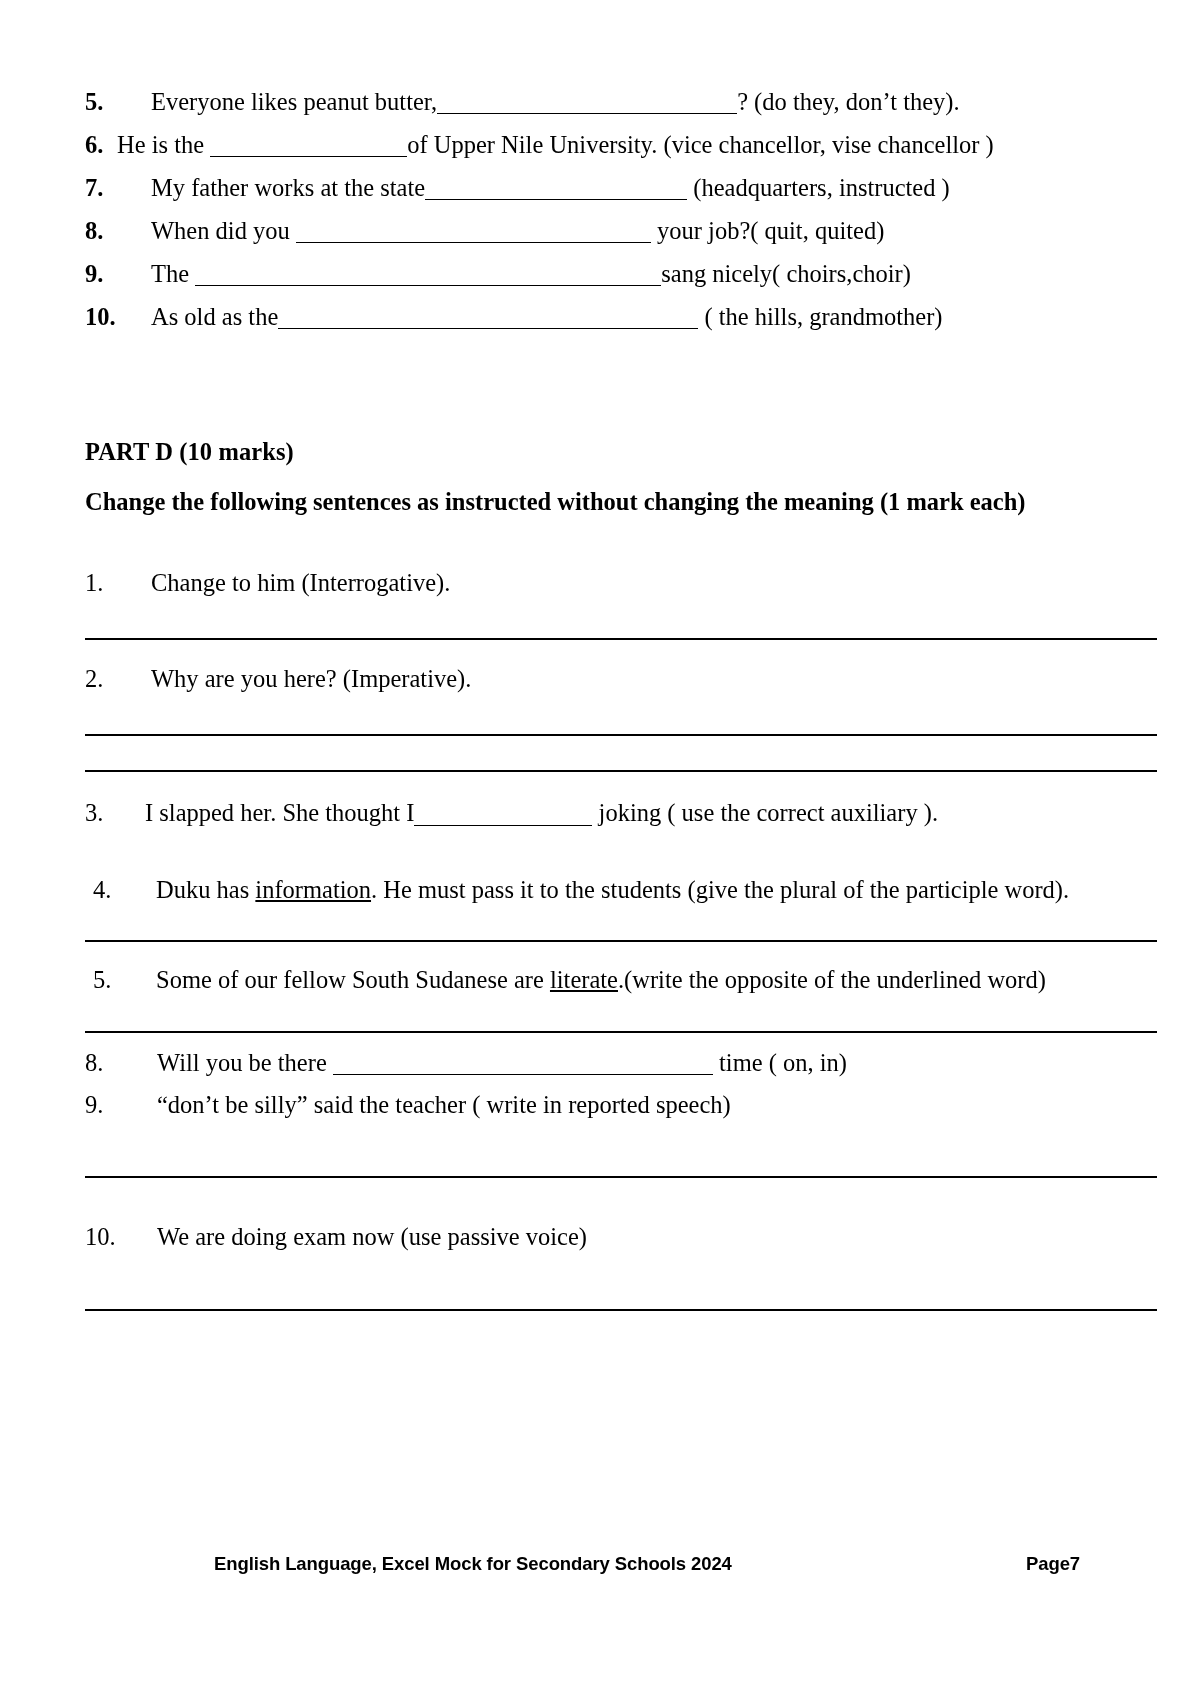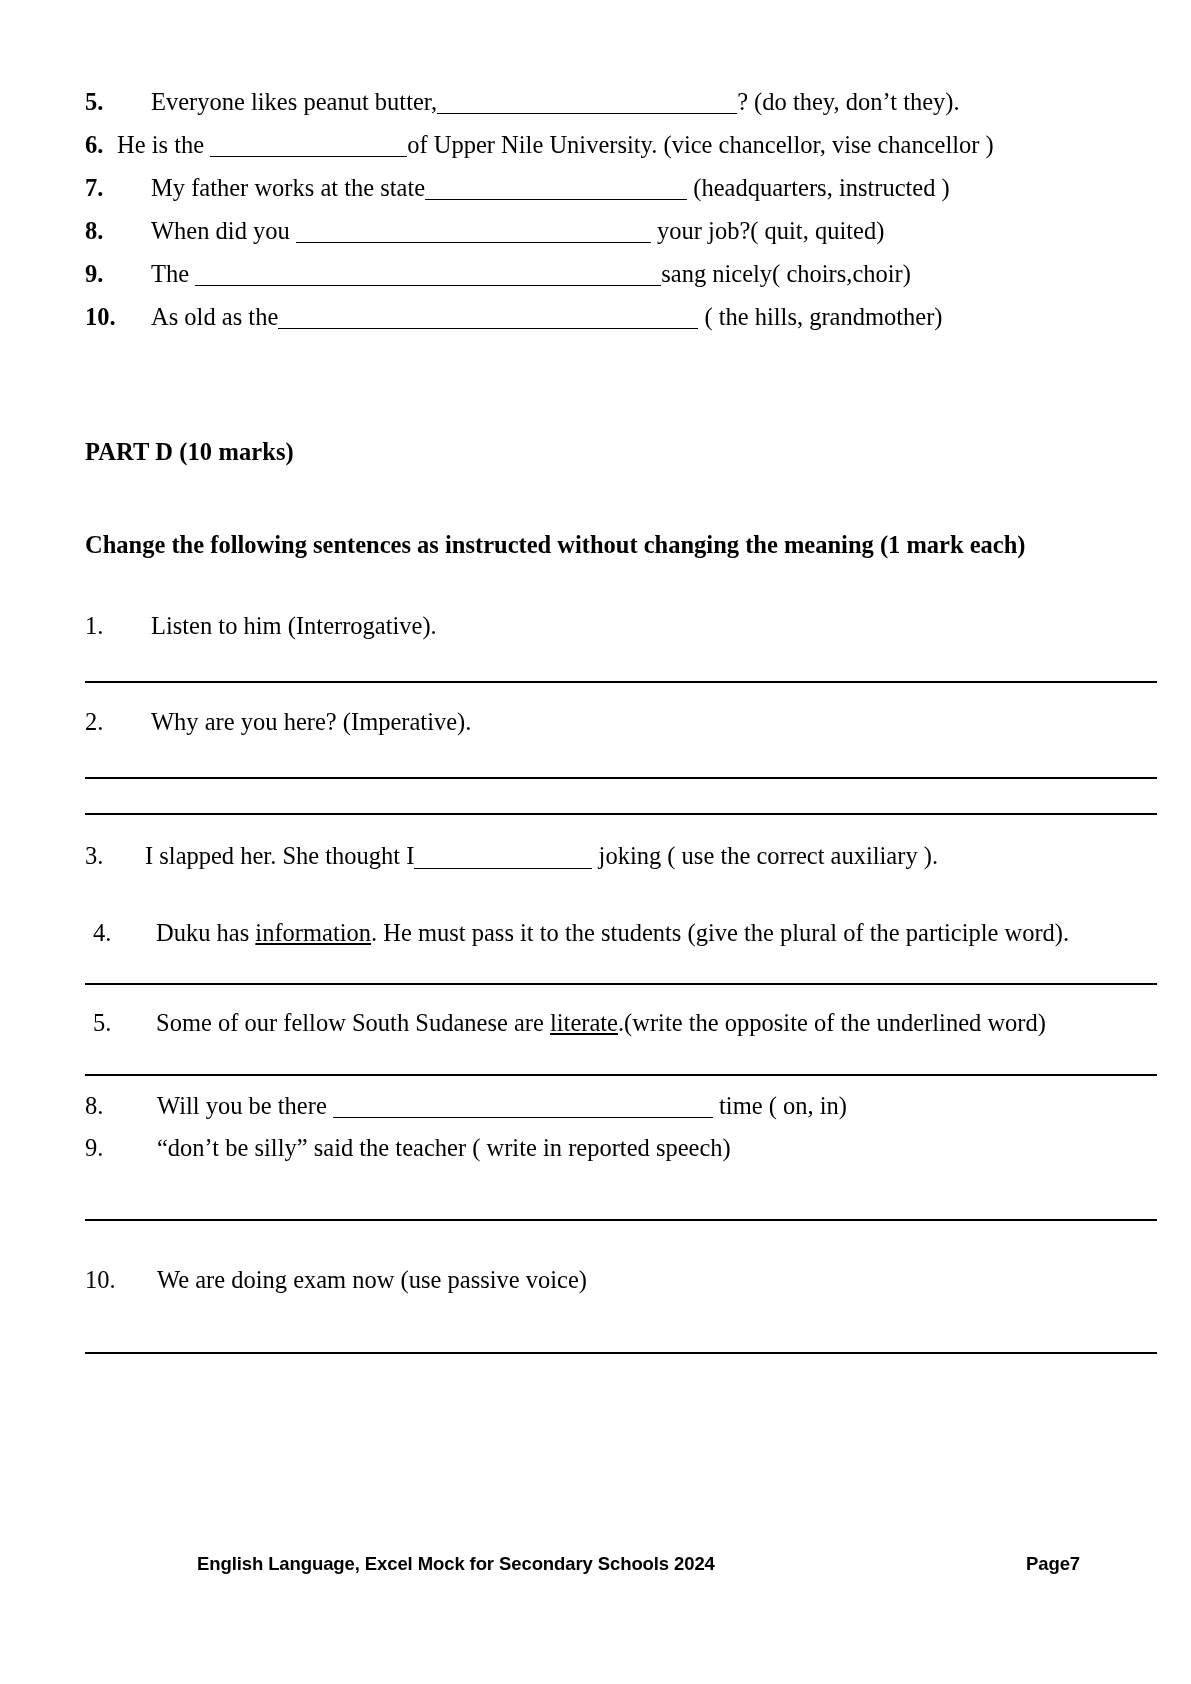--- a/index.html
+++ b/index.html
@@ -99,21 +99,21 @@
     left: 0;
     right: 0;
     top: 1553px;
     display: flex;
     justify-content: space-between;
     font-family: "Liberation Sans", "DejaVu Sans", sans-serif;
     font-weight: bold;
     font-size: 18.5px;
     letter-spacing: -0.1px;
   }
-  .footer .left { position: absolute; left: 197px; }
+  .footer .left { position: absolute; left: 214px; }
   .footer .right { position: absolute; left: 1026px; }
 </style>
 </head>
 <body>
 
 <div class="page">
   <div class="content">
 
     <div style="padding-top:88px;">
 
@@ -144,25 +144,25 @@
 
       <div class="qc" style="margin-bottom:0;">
         <span class="num qc-num-w1">10.</span>
         <span class="body"><span>As  old as the</span><span class="blank" style="width:420px;"></span><span> ( the hills, grandmother)</span></span>
       </div>
 
     </div>
 
     <div class="part-head" style="margin-top:109px;">PART D (10 marks)</div>
 
-    <div class="instruction" style="margin-top:65px;">Change the following sentences as instructed without changing the meaning (1 mark each)</div>
+    <div class="instruction" style="margin-top:22px;">Change the following sentences as instructed without changing the meaning (1 mark each)</div>
 
     <div class="qd" style="margin-top:53px;">
       <span class="num">1.</span>
-      <span class="body nowrap">Listen to him (Interrogative).</span>
+      <span class="body nowrap">Change to him (Interrogative).</span>
     </div>
     <div class="ansline" style="margin-top:40px;"></div>
 
     <div class="qd" style="margin-top:25px;">
       <span class="num">2.</span>
       <span class="body nowrap">Why are you here? (Imperative).</span>
     </div>
     <div class="ansline" style="margin-top:41px;"></div>
     <div class="ansline" style="margin-top:34px;"></div>
 

